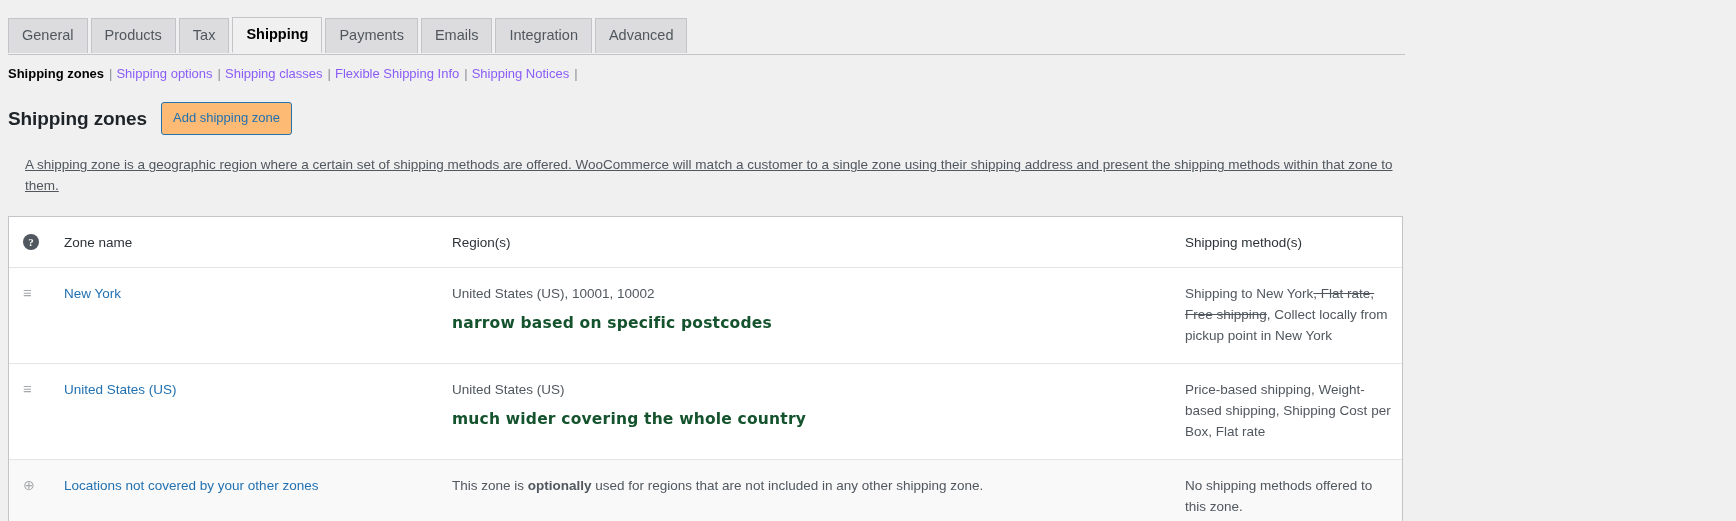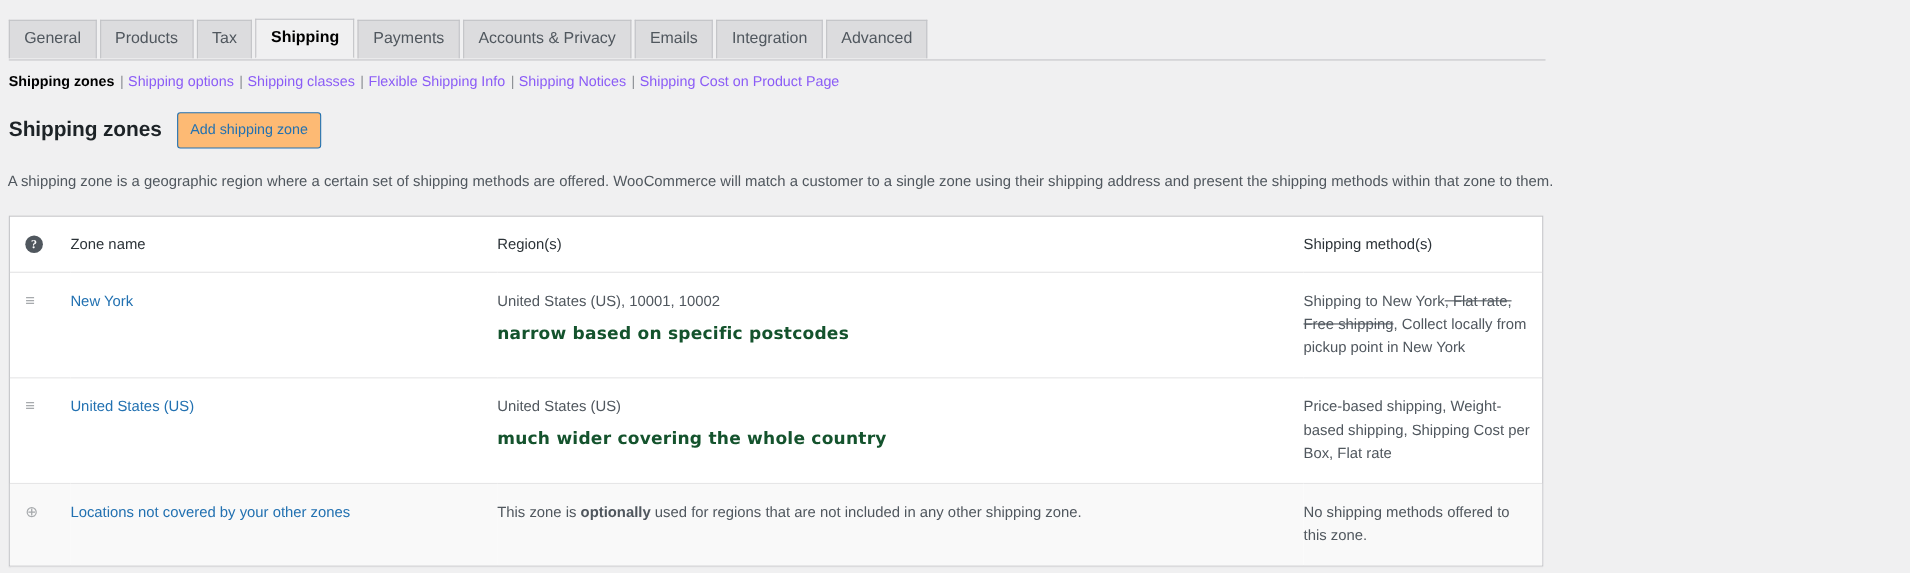--- a/index.html
+++ b/index.html
@@ -83,24 +83,25 @@
     font-size: 13px;
     line-height: 1.9;
     padding: 3px 11px 4px;
     cursor: pointer;
     font-family: "Liberation Sans", sans-serif;
     white-space: nowrap;
   }
 
   .zones-desc {
     margin: 0;
-    padding: 20px 0 0 7px;
+    padding: 20px 0 0 25px;
     font-size: 13.5px;
     color: #50575e;
     line-height: 1.5;
+    text-decoration: underline;
   }
 
   
   .table-wrap { padding: 20px 10px 0 8px; }
   table.wc-shipping-zones {
     width: 100%;
     border-collapse: separate;
     border-spacing: 0;
     background: #fff;
     border: 1px solid #c3c4c7;
@@ -186,40 +187,38 @@
 
 <div class="page">
 
   <div class="tab-wrap">
     <div class="nav-tabs" id="tabs-host">
         <a class="nav-tab">General</a>
         <a class="nav-tab">Products</a>
         <a class="nav-tab">Tax</a>
         <a class="nav-tab active">Shipping</a>
         <a class="nav-tab">Payments</a>
-        <a class="nav-tab">Accounts &amp; Privacy</a>
         <a class="nav-tab">Emails</a>
         <a class="nav-tab">Integration</a>
         <a class="nav-tab">Advanced</a>
       </div>
     <div class="tab-rule"></div>
   </div>
 
   <div class="subsubsub" id="subnav-host">
       <a class="current">Shipping zones</a>
       <span class="sep">|</span>
       <a class="">Shipping options</a>
       <span class="sep">|</span>
       <a class="">Shipping classes</a>
       <span class="sep">|</span>
       <a class="">Flexible Shipping Info</a>
       <span class="sep">|</span>
       <a class="">Shipping Notices</a>
       <span class="sep">|</span>
-      <a class="">Shipping Cost on Product Page</a>
     </div>
 
   <div class="zones-head">
     <h2>Shipping zones</h2>
     <button class="btn-secondary">Add shipping zone</button>
   </div>
 
   <p class="zones-desc">A shipping zone is a geographic region where a certain set of shipping methods are offered. WooCommerce will match a customer to a single zone using their shipping address and present the shipping methods within that zone to them.</p>
 
   <div class="table-wrap">

